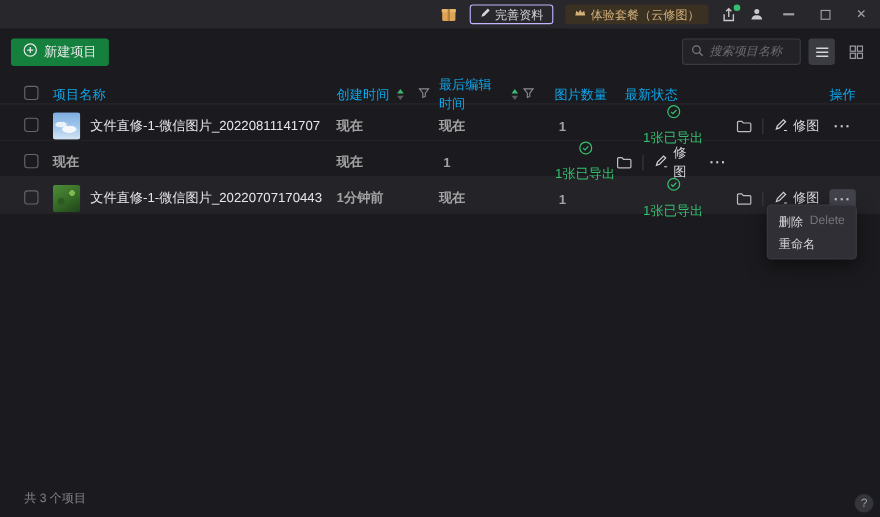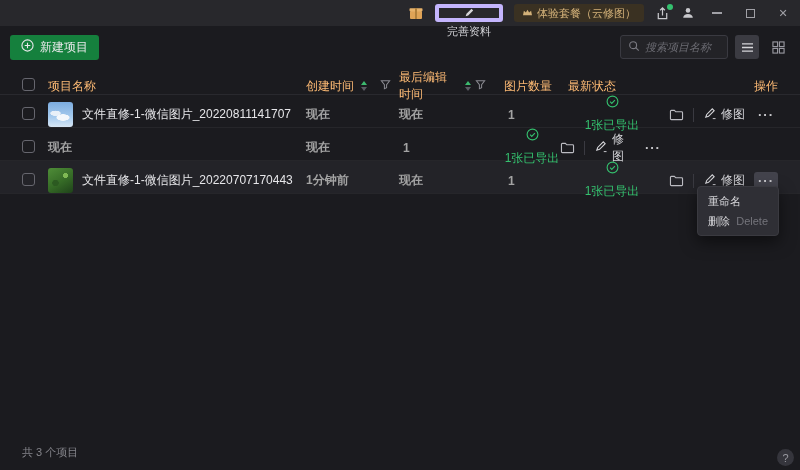--- a/index.html
+++ b/index.html
@@ -14,21 +14,21 @@
   
   .titlebar {
     height:26px; background:#28282c;
     display:flex; align-items:center; justify-content:flex-end;
     padding-right:6px; gap:11px;
   }
   .tb-btn {
     height:18px; display:flex; align-items:center; gap:4px;
     padding:0 8px; border-radius:3px; font-size:11px; cursor:default;
   }
-  .tb-profile { border:4px solid #c4b5fd; color:#d6d6da; background:transparent;flex-direction:column; }
+  .tb-profile { border:1px solid #c4b5fd; color:#d6d6da; background:transparent; }
   .tb-plan { background:#3a3122; color:#d3b179; }
   .icon-wrap { display:flex; align-items:center; justify-content:center; position:relative; }
   .green-dot { position:absolute; top:-2px; right:-3px; width:6px; height:6px; border-radius:50%; background:#34c06e; }
   .win-ctrl { width:22px; height:20px; display:flex; align-items:center; justify-content:center; color:#a0a0a6; }
   .wc-min { width:10px; height:2px; background:#a0a0a6; display:inline-block; }
   .wc-max { width:9px; height:9px; border:1px solid #a0a0a6; display:inline-block; }
   .wc-close { font-size:11px; line-height:1; }
   
   .toolbar {
     margin-top:8px; height:26px; padding:0 10px;
@@ -52,21 +52,21 @@
   }
   .searchbox input::placeholder { color:#6b6b72; }
   .view-btn { width:24px; height:24px; border-radius:3px; display:flex; align-items:center; justify-content:center; }
   .view-btn.active { background:#3b3b42; }
   
   .tgrid {
     display:grid;
     grid-template-columns:26px 1fr 93px 105px 56px 104px 114px;
     align-items:center; padding:0 22px;
   }
-  .thead { height:26px; margin-top:9px; color:#fdba74; border-bottom:1px solid #29292e; }
+  .thead { height:26px; margin-top:9px; color:#0ea5e9; border-bottom:1px solid #29292e; }
   .th { display:flex; align-items:center; gap:4px; }
   .th-status { padding-left:8px; }
   .th-ops { justify-content:flex-end; }
   .carets { display:flex; flex-direction:column; gap:2px; margin-left:3px; }
   .caret-up { width:0; height:0; border-left:3.5px solid transparent; border-right:3.5px solid transparent; border-bottom:4px solid #3cba6f; }
   .caret-down { width:0; height:0; border-left:3.5px solid transparent; border-right:3.5px solid transparent; border-top:4px solid #5c5c64; }
   .funnel { margin-left:auto; }
   .funnel-created { margin-right:8px; }
   .funnel-edited { margin-right:18px; }
   .trow { height:33px; border-bottom:1px solid #26262a; }
@@ -339,22 +339,22 @@
           </svg>
       </span>
       <span>修图</span>
     </span>
     <span class="more-btn active">···</span>
   </span>
 </div>
 
 <div class="ctx-menu">
   <div class="ctx-item">
-    <span>重命名</span>
-  </div>
-  <div class="ctx-item">
     <span>删除</span>
     <span class="ctx-shortcut">Delete</span>
   </div>
+  <div class="ctx-item">
+    <span>重命名</span>
+  </div>
 </div>
 
 <div class="footer-summary">共 3 个项目</div>
 <div class="help-btn">?</div>
 
 </body></html>

